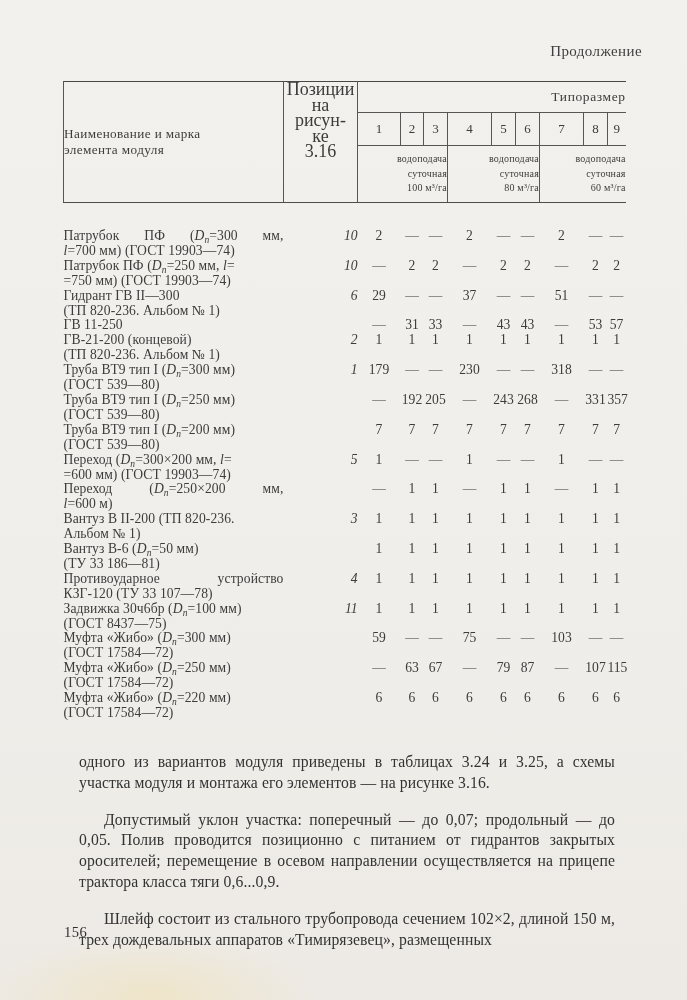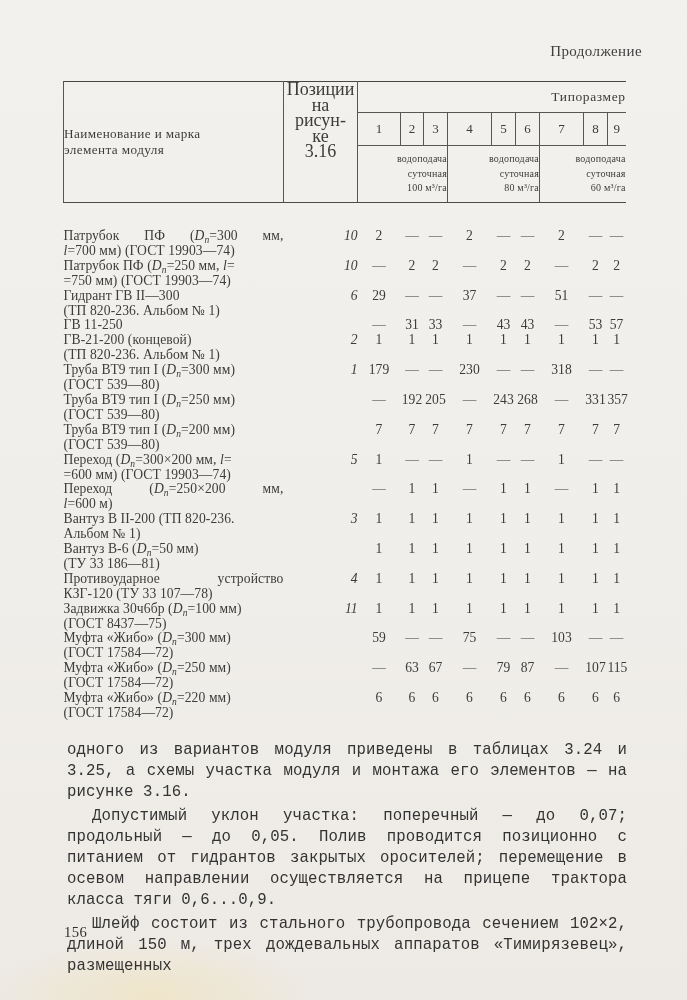--- a/index.html
+++ b/index.html
@@ -60,21 +60,21 @@
   .b-val  { text-align:center; }
   .b-val.dash { color:#6f6f6f; }
   .spec-table i { font-style:italic; }
   .spec-table sub { font-size:9.5px; line-height:0; vertical-align:-3px; }
   
   .bodytext {
     position:absolute; left:63px; top:736px; width:568px;
     font-size:15.7px; line-height:20.8px; text-align:justify;
     color:#333; letter-spacing:.1px;
   }
-  .bodytext p { margin:4px;font-family:Liberation Mono, monospace; }
+  .bodytext p { margin:16px; }
   .bodytext p.ind { text-indent:25px; }
   .lead { font-style:italic; }
   .pagenum {
     position:absolute; left:40px; top:924px; font-size:14.6px; color:#2f2f2f;
     letter-spacing:.5px;
     margin-left:24px;
   }
 </style>
 </head>
 <body>

